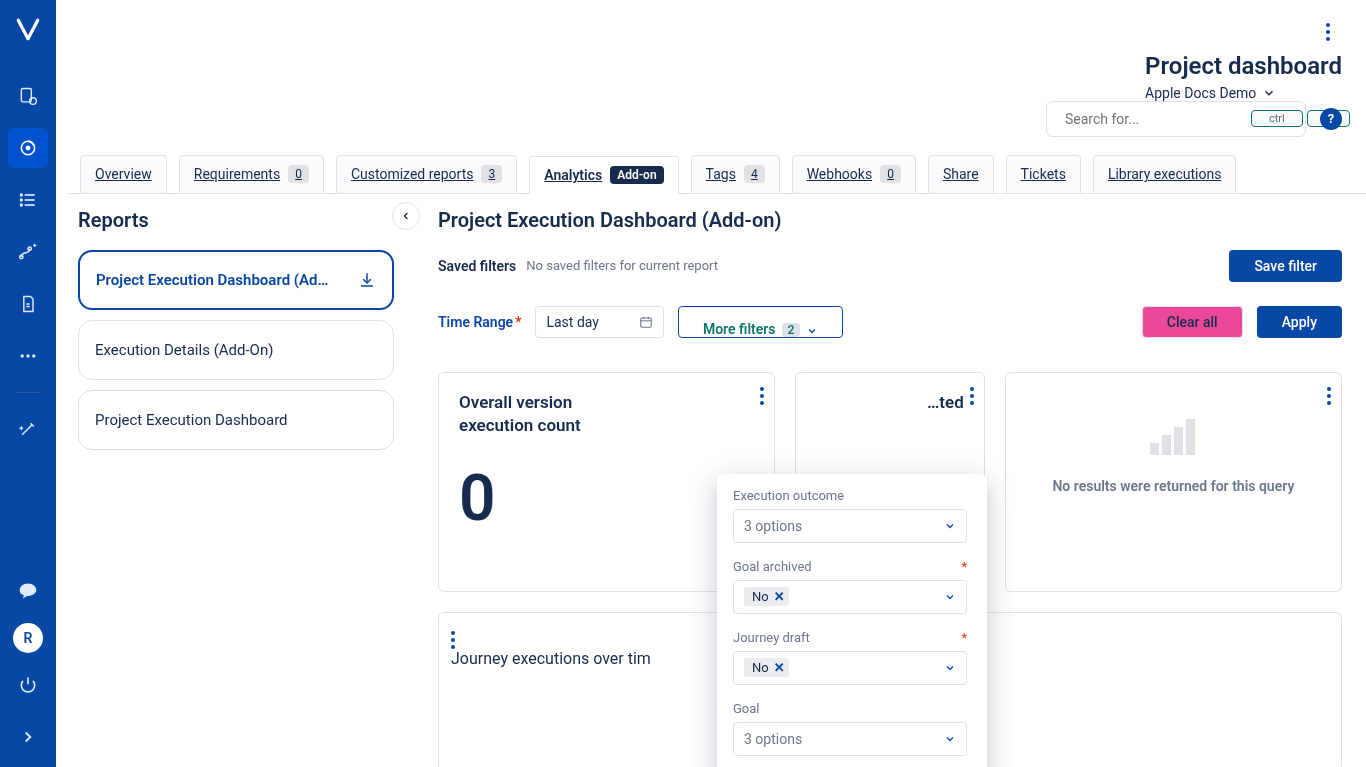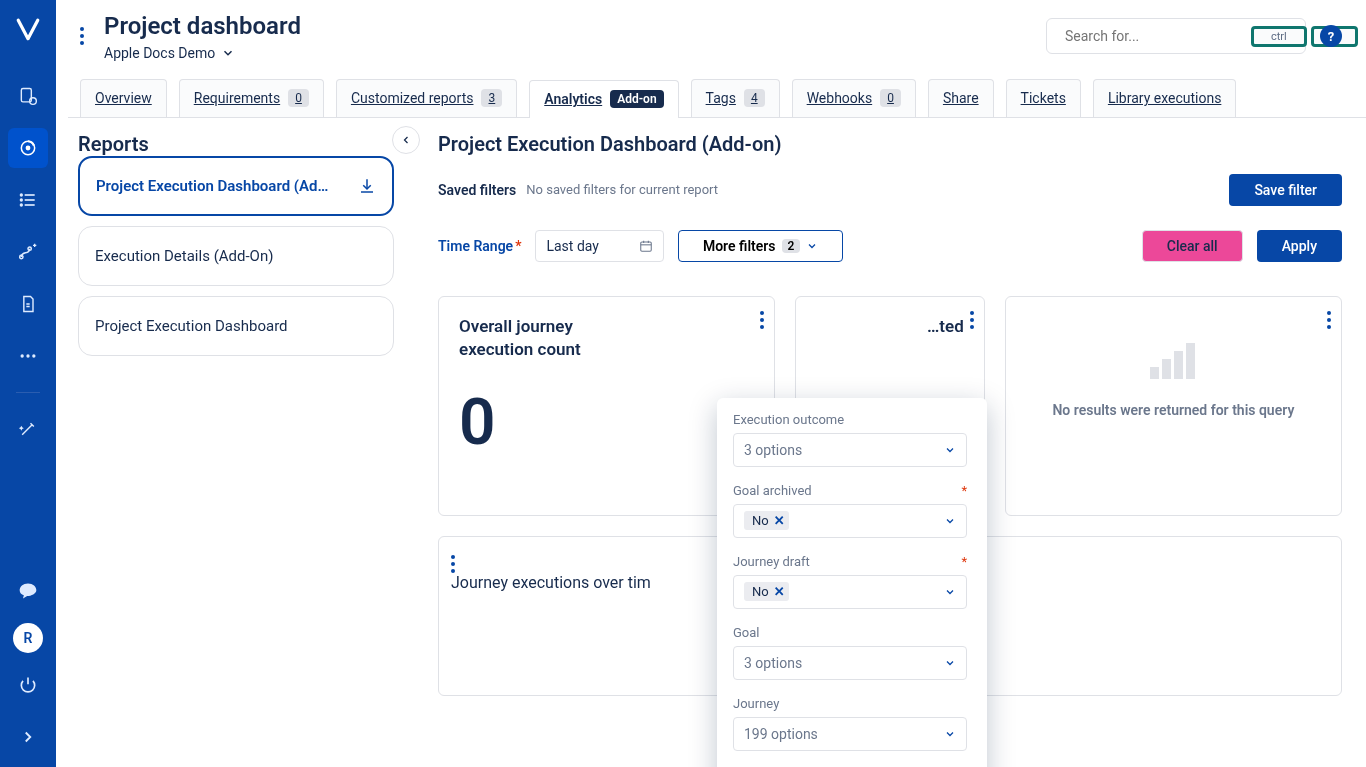--- a/index.html
+++ b/index.html
@@ -11,59 +11,59 @@
     .rail .icon { width: 40px; height: 40px; display: flex; align-items: center; justify-content: center; border-radius: 6px; cursor: pointer; margin: 6px 0; color: #DEEBFF; }
     .rail .icon.selected { background: #0052CC; color: #fff; }
     .rail .sep { width: 24px; height: 1px; background: #2a5db0; margin: 10px 0; }
     .rail .spacer { flex: 1; }
     .rail .avatar { width: 30px; height: 30px; border-radius: 50%; background: #fff; color: #0747A6; display: flex; align-items: center; justify-content: center; font-weight: 600; font-size: 14px; margin: 6px 0; }
 
     
     .main { flex: 1; display: flex; flex-direction: column; height: 100%; }
 
     
-    .topbar { display: flex; align-items: center; padding: 12px 24px 0 12px; }
+    .topbar { display: flex; align-items: flex-end; padding: 12px 24px 0 12px; flex-direction: column; }
     .topbar .menu { width: 28px; height: 40px; display: flex; align-items: center; justify-content: center; cursor: pointer; color: #0747A6; }
     .topbar .title-wrap { margin-left: 8px; }
     .topbar h1 { font-size: 24px; font-weight: 600; line-height: 1.2; }
     .topbar .bread { display: flex; align-items: center; gap: 6px; font-size: 14px; color: #172B4D; margin-top: 4px; cursor: pointer; }
     .topbar .right { margin-left: auto; display: flex; align-items: center; gap: 14px; }
     .search { display: flex; align-items: center; gap: 8px; border: 1px solid #DFE1E6; border-radius: 6px; height: 36px; padding: 0 8px 0 10px; width: 260px; }
     .search input { border: none; outline: none; flex: 1; font-size: 14px; color: #1d4ed8; }
     .kbd { display: inline-flex; gap: 4px; }
-    .kbd span { border: 3px solid #0f766e; border-radius: 4px; padding: 1px 17px; font-size: 11px; color: #5E6C84; background: #FAFBFC; }
+    .kbd span { border: 1px solid #0f766e; border-radius: 4px; padding: 1px 17px; font-size: 11px; color: #5E6C84; background: #FAFBFC; }
     .help { width: 22px; height: 22px; border-radius: 50%; background: #0747A6; color: #fff; display: flex; align-items: center; justify-content: center; font-size: 13px; font-weight: 700; cursor: pointer; }
 
     
     .tabs { display: flex; gap: 12px; border-bottom: 1px solid #DFE1E6; padding: 18px 0 0 12px; margin-left: 12px; margin-right: 0; text-decoration: underline; }
     .tab { padding: 10px 14px; border: 1px solid #DFE1E6; border-bottom: none; border-radius: 4px 4px 0 0; background: #FAFBFC; font-size: 14px; color: #172B4D; cursor: pointer; display: flex; align-items: center; gap: 8px; height: 38px; }
     .tab.active { background: #fff; font-weight: 600; position: relative; top: 1px; border-color: #DFE1E6; }
     .pill { background: #DFE1E6; color: #172B4D; border-radius: 4px; padding: 0 7px; font-size: 12px; line-height: 18px; }
     .pill.dark { background: #172B4D; color: #fff; }
 
     
     .body { flex: 1; display: flex; min-height: 0; position: relative; }
 
     
     .reports { width: 350px; background: #fff; padding: 14px 12px 0 22px; display: flex; flex-direction: column; position: relative; }
-    .reports h2 { font-size: 20px; font-weight: 600; color: #172B4D; }
+    .reports h2 { font-size: 20px; font-weight: 600; color: #172B4D; margin-bottom: 18px; }
     .report-card { border: 1px solid #DFE1E6; border-radius: 14px; padding: 0 16px; height: 60px; display: flex; align-items: center; justify-content: space-between; font-size: 15px; cursor: pointer; margin-bottom: 10px; }
     .report-card.selected { border: 2px solid #0747A6; color: #0747A6; font-weight: 600; }
     .collapse { position: absolute; right: -14px; top: 8px; width: 28px; height: 28px; border-radius: 50%; background: #fff; border: 1px solid #DFE1E6; display: flex; align-items: center; justify-content: center; cursor: pointer; color: #172B4D; z-index: 5; }
 
     
     .content { flex: 1; background: #fff; padding: 14px 24px 0 32px; overflow: auto; position: relative; }
     .content h2 { font-size: 20px; font-weight: 600; margin-bottom: 18px; }
     .saved-row { display: flex; align-items: center; gap: 10px; }
     .saved-row .lbl { font-weight: 600; font-size: 14px; }
     .saved-row .txt { font-size: 13px; color: #6B778C; }
     .saved-row .spacer { flex: 1; }
     .btn { border-radius: 4px; padding: 0 24px; height: 32px; font-size: 14px; font-weight: 500; cursor: pointer; border: 1px solid transparent; display: inline-flex; align-items: center; gap: 6px; }
     .btn-primary { background: #0747A6; color: #fff; }
-    .btn-outline-blue { background: #fff; border-color: #0747A6; color: #000000; font-weight: 600; }
+    .btn-outline-blue { background: #fff; border-color: #0747A6; color: #0f766e; font-weight: 600; align-items: flex-end; }
     .btn-outline-gray { background: #ec4899; border-color: #DFE1E6; color: #172B4D; }
     .filter-pill { background: #DFE1E6; border-radius: 4px; padding: 0 6px; font-size: 12px; }
 
     .filter-row { display: flex; align-items: center; gap: 14px; margin-top: 24px; }
     .field-lbl { font-size: 14px; font-weight: 600; color: #0747A6; }
     .req { color: #DE350B; margin-left: 2px; }
     .date-field { border: 1px solid #DFE1E6; border-radius: 4px; height: 32px; padding: 0 10px; display: flex; align-items: center; gap: 40px; font-size: 14px; color: #172B4D; cursor: pointer; }
 
     
     .cards { display: flex; gap: 20px; margin-top: 34px; }
@@ -301,21 +301,21 @@
 
       <div class="cards">
         <div class="card">
           <div class="kebab">
               <svg width="4" height="18" viewBox="0 0 4 18" fill="#0747A6">
                 <circle cx="2" cy="2" r="2"></circle>
                 <circle cx="2" cy="9" r="2"></circle>
                 <circle cx="2" cy="16" r="2"></circle>
               </svg>
             </div>
-          <div class="card-title">Overall journey execution count</div>
+          <div class="card-title">Overall version execution count</div>
           <div class="big-num">0</div>
         </div>
         <div class="card" style="flex:0.5; overflow:hidden;">
           <div class="kebab">
               <svg width="4" height="18" viewBox="0 0 4 18" fill="#0747A6">
                 <circle cx="2" cy="2" r="2"></circle>
                 <circle cx="2" cy="9" r="2"></circle>
                 <circle cx="2" cy="16" r="2"></circle>
               </svg>
             </div>

